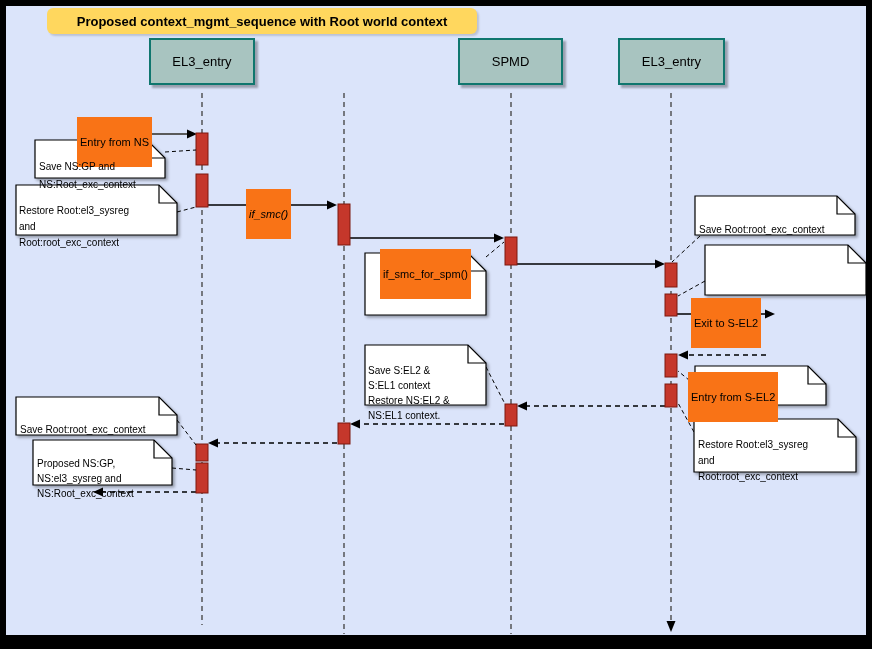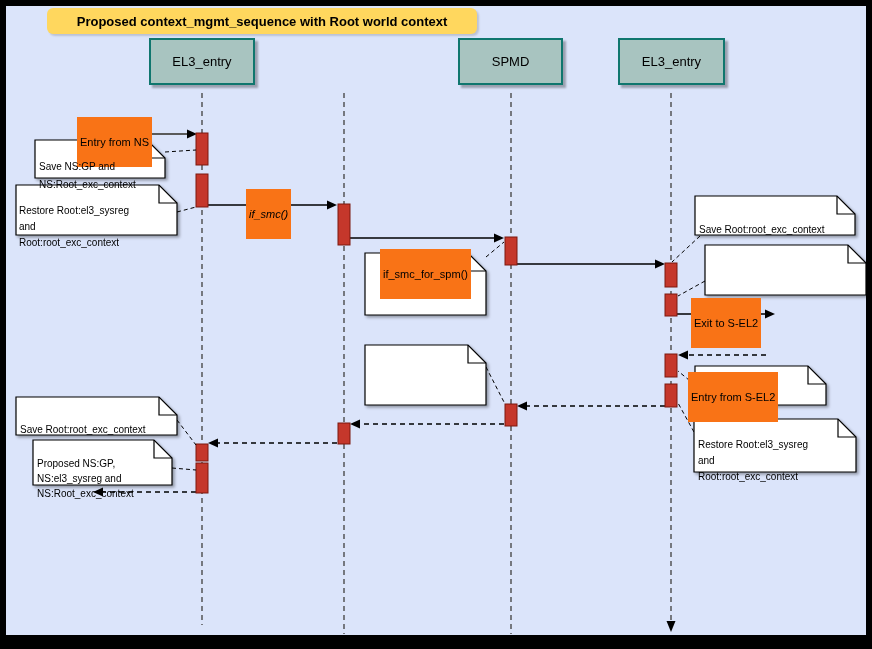--- a/index.html
+++ b/index.html
@@ -157,20 +157,26 @@
 
   <div class="ntext" style="left:39px;top:142px;line-height:17.5px;">
     <div>Save NS:GP and</div>
     <div>NS:Root_exc_context</div>
   </div>
   <div class="ntext" style="left:19px;top:187px;line-height:16px;">
     <div>Restore Root:el3_sysreg</div>
     <div>and</div>
     <div>Root:root_exc_context</div>
   </div>
+  <div class="ntext" style="left:368px;top:347px;line-height:15px;">
+    <div>Save S:EL2 &amp;</div>
+    <div>S:EL1 context</div>
+    <div>Restore NS:EL2 &amp;</div>
+    <div>NS:EL1 context.</div>
+  </div>
   <div class="ntext" style="left:699px;top:208px;">
     <div>Save Root:root_exc_context</div>
   </div>
   <div class="ntext" style="left:698px;top:421px;line-height:16px;">
     <div>Restore Root:el3_sysreg</div>
     <div>and</div>
     <div>Root:root_exc_context</div>
   </div>
   <div class="ntext" style="left:20px;top:408px;">
     <div>Save Root:root_exc_context</div>

